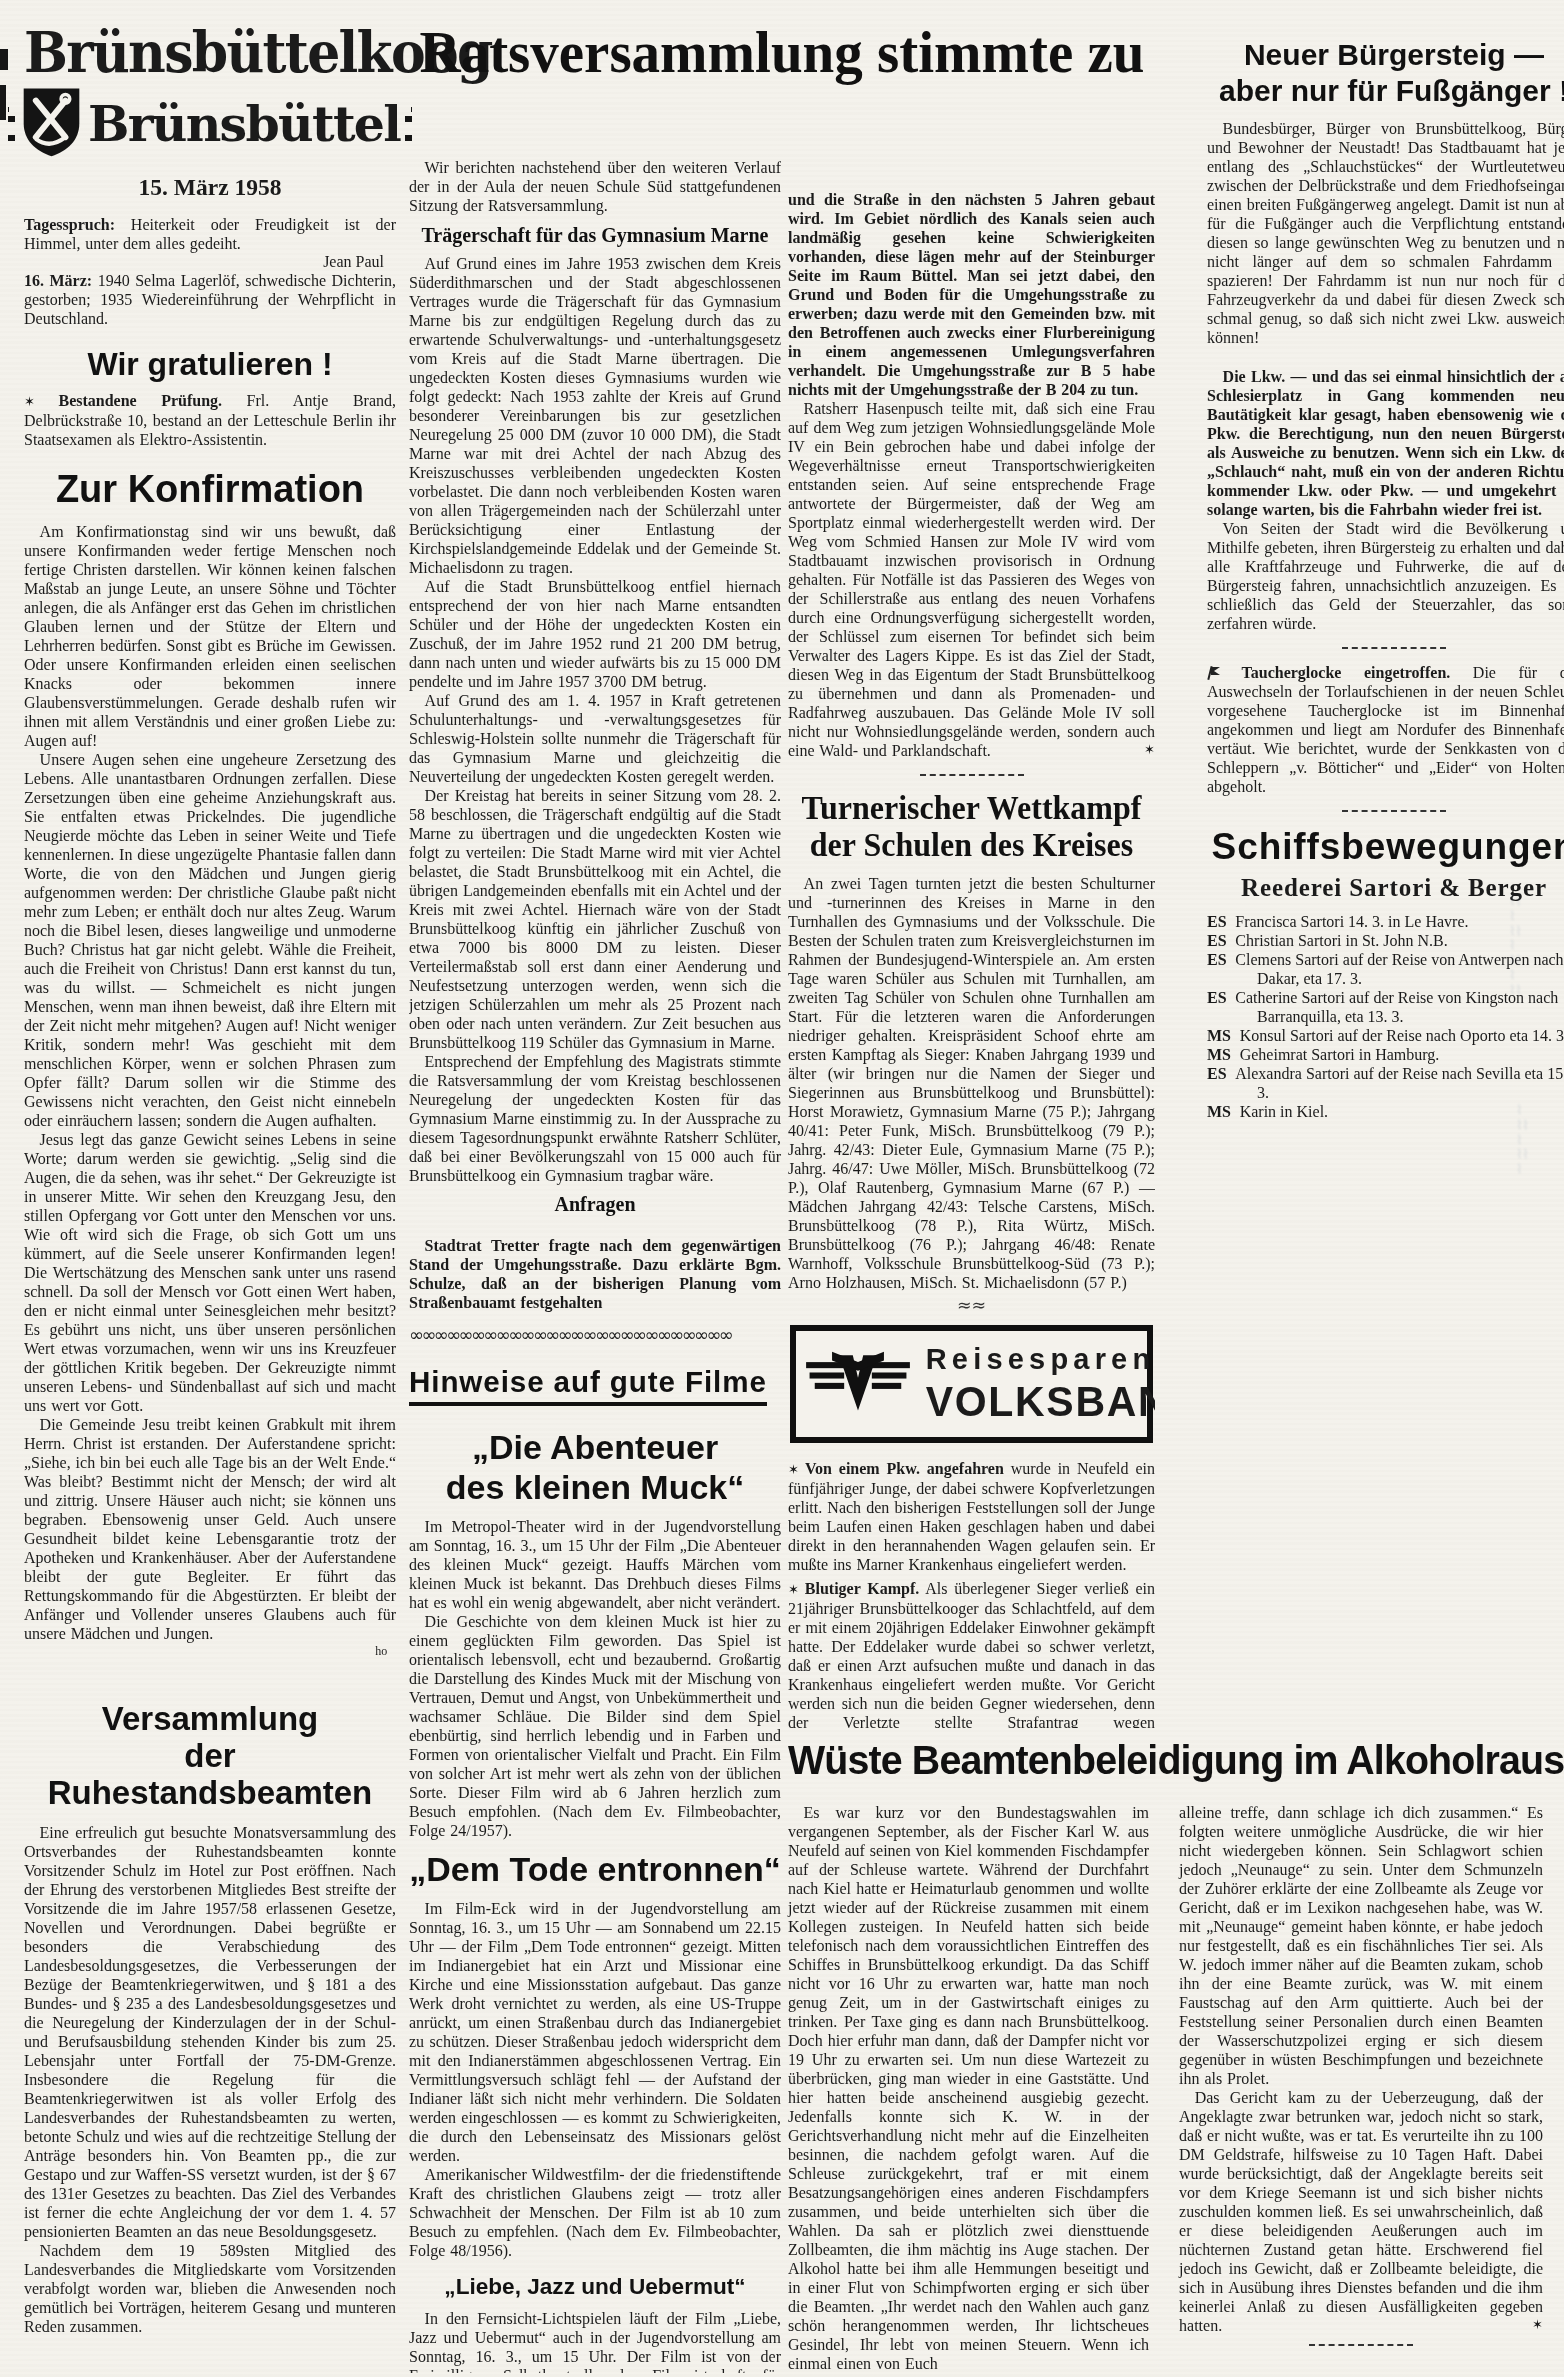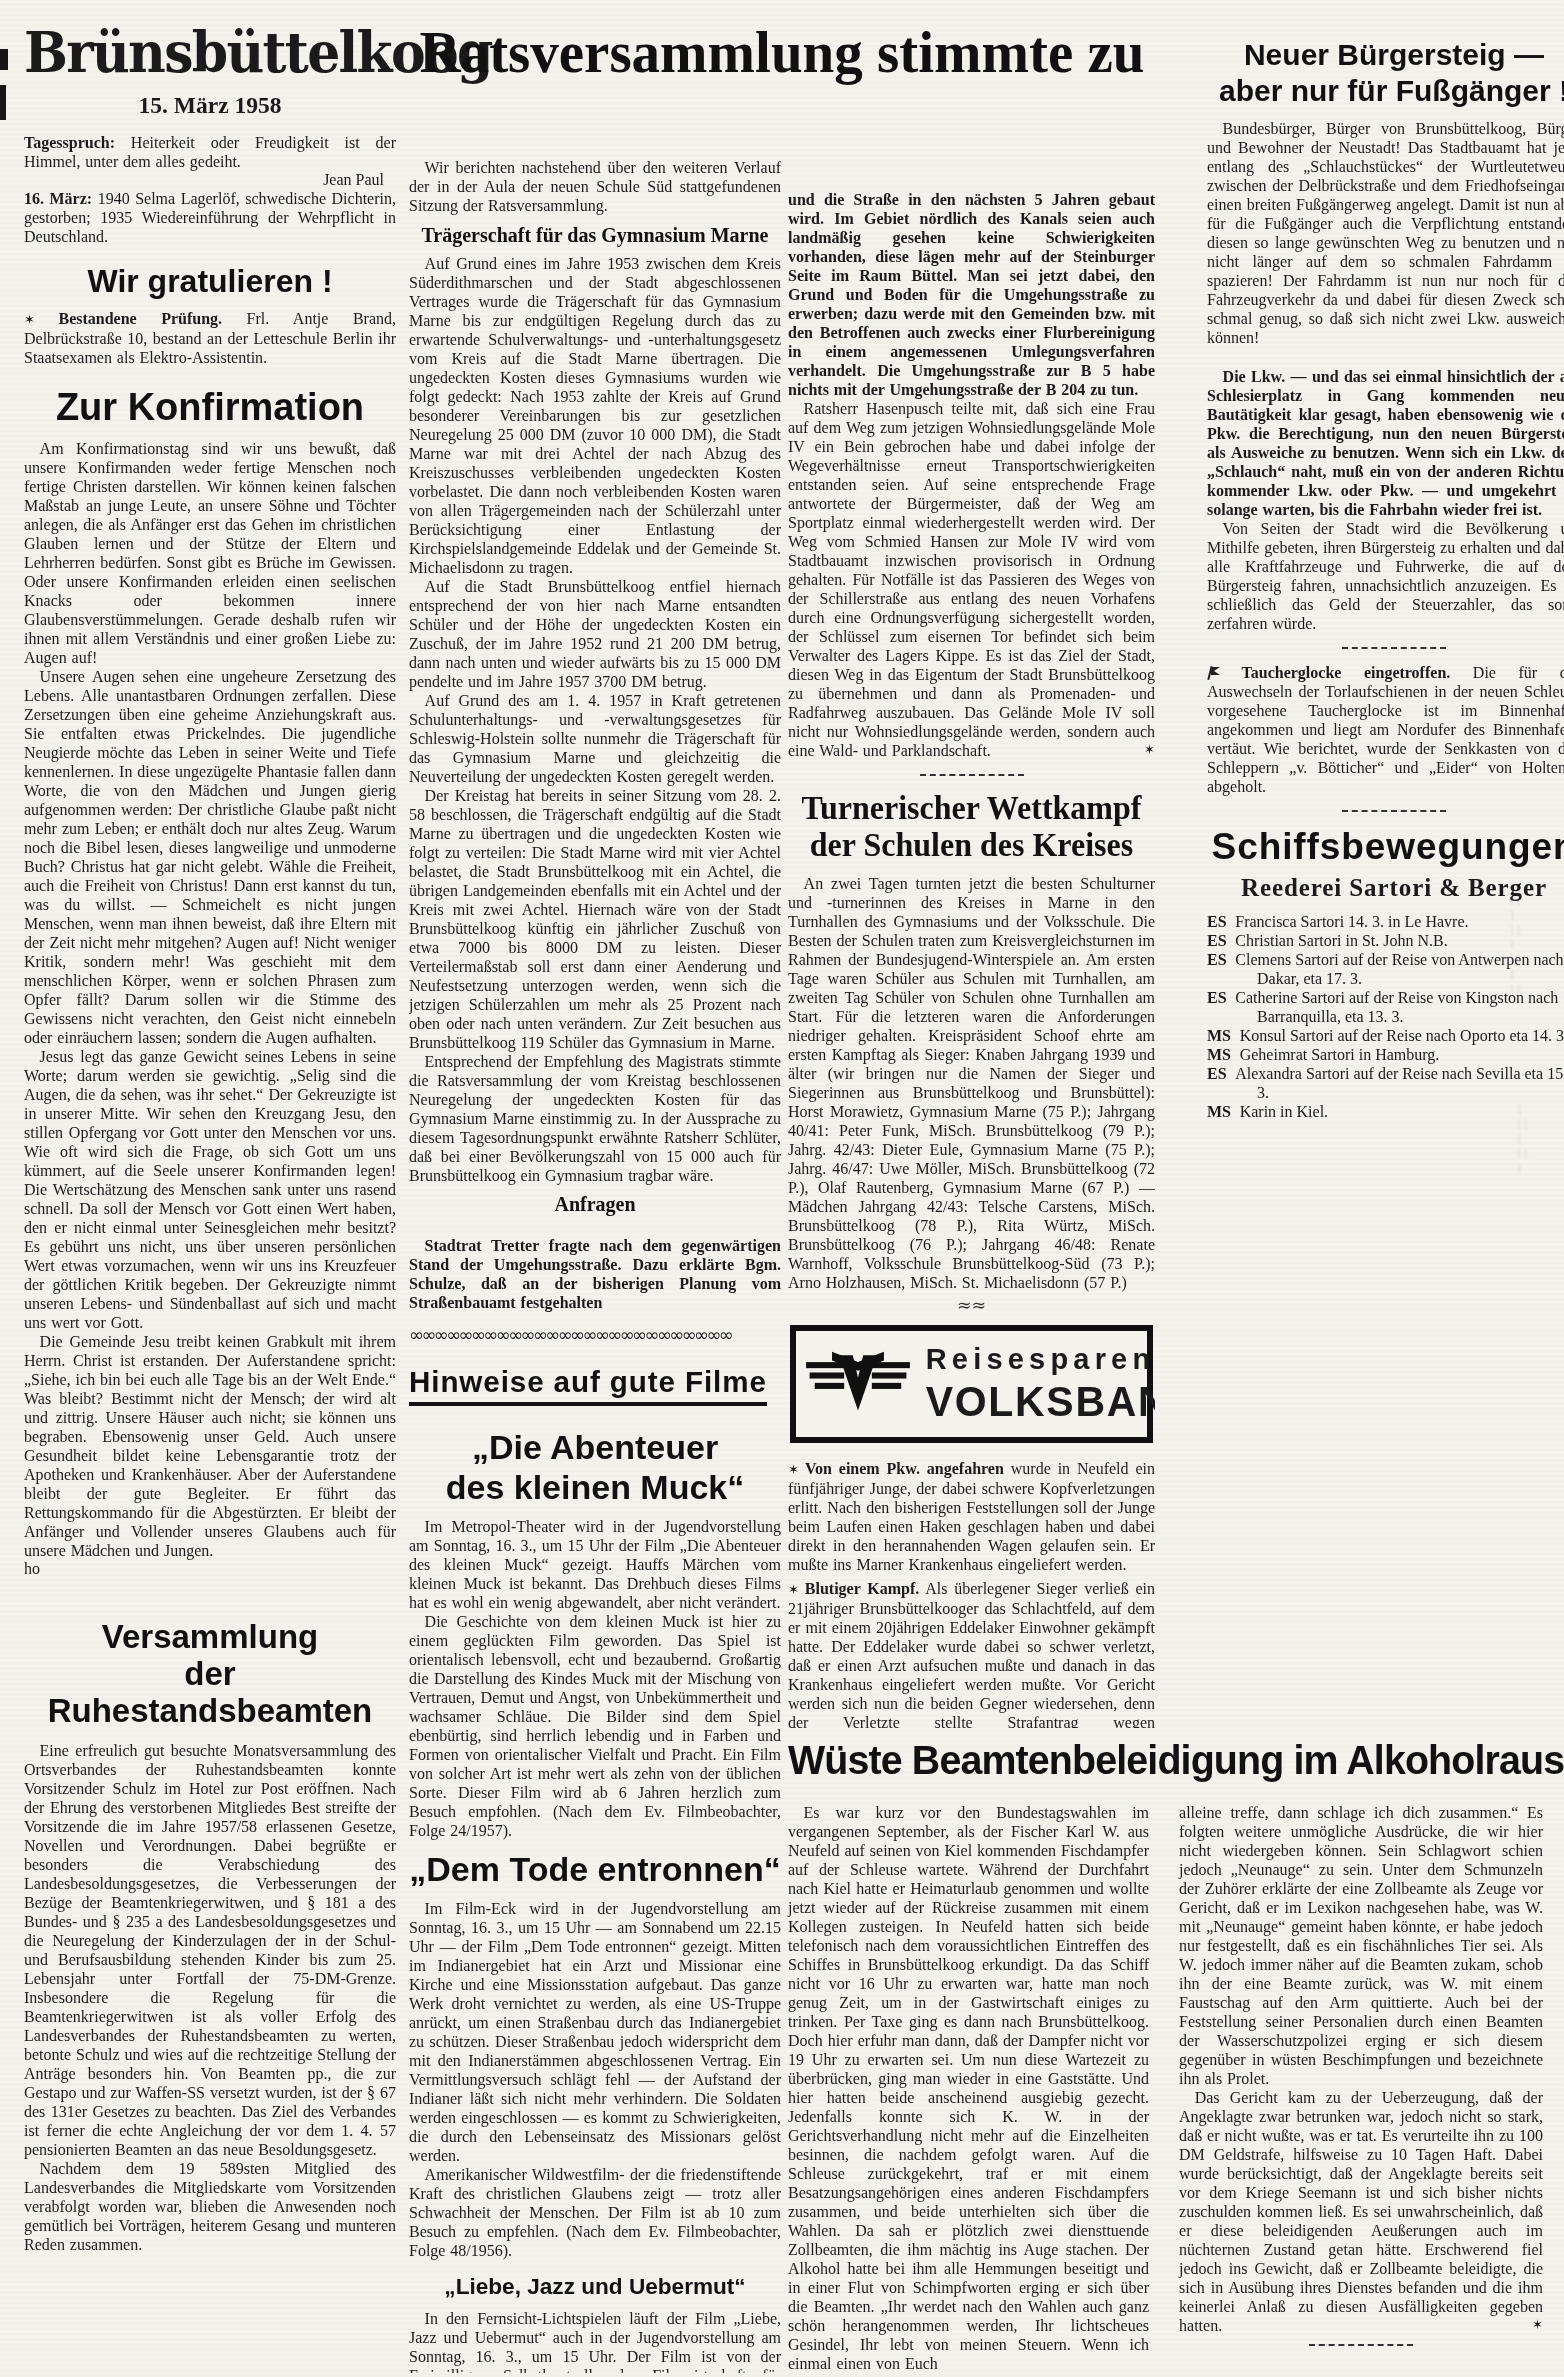--- a/index.html
+++ b/index.html
@@ -6,21 +6,21 @@
   .page{position:relative;width:1565px;height:2377px;background:#f4f2ec;color:#1b1b1b;
         font-family:"Liberation Serif",serif;overflow:hidden;
         background-image:repeating-linear-gradient(0deg,rgba(90,80,60,.015) 0 2.6px,transparent 2.6px 5.2px);}
   .col{position:absolute;}
   p{margin:0;}
   .body{font-size:16px;line-height:19px;text-align:justify;text-indent:15.6px;word-spacing:0.9px;}
   .nb{text-indent:0;}
   .bold{font-weight:bold;margin-top:20px;}
   b{font-weight:bold;}
   .author{font-size:16px;text-align:right;padding-right:12px;line-height:18px;}
-  .sigline{font-size:16px;padding-right:8.7px;line-height:17.4px;}
+  .sigline{font-size:12px;text-align:right;padding-right:8.7px;line-height:17.4px;}
   .star{font-family:"DejaVu Sans",sans-serif;font-size:13px;letter-spacing:-0.9px;}
   .endstar{float:right;font-family:"DejaVu Sans",sans-serif;font-size:13px;line-height:18px;}
   h1,h2,h3,h4{margin:0;font-family:"Liberation Sans",sans-serif;color:#111;}
   
   .mh1{font-family:"DejaVu Serif",serif;font-weight:bold;font-size:52px;letter-spacing:-1.7px;
        transform:scaleY(1.08);text-align:center;line-height:54px;}
   .mh2row{display:flex;align-items:center;justify-content:center;gap:5.2px;margin-top:5.2px;}
   .mh2{font-family:"DejaVu Serif",serif;font-weight:bold;font-size:49px;letter-spacing:-1.7px;line-height:50px;}
   .speed{display:flex;flex-direction:column;gap:4.3px;width:56px;}
   .speed i{display:block;height:5.2px;background:#151515;}
@@ -72,20 +72,46 @@
 
 <div class="page">
 
   <div class="markdash" style="left:0;top:49px;width:7.8px;height:21px;"></div>
   <div class="markdash" style="left:0;top:85px;width:6px;height:35px;"></div>
 
   <div class="col" style="left:24px;top:26px;width:372px;">
 
     <header>
       <div class="mh1">Brünsbüttelkoog</div>
+      <div class="mh2row">
+        <span class="speed l">
+            <i></i>
+            <i></i>
+            <i></i>
+            <i></i>
+          </span>
+        <span>
+          <svg width="63" height="73" viewBox="0 0 72 84" aria-hidden="true">
+            <path d="M4 4 h64 v40 c0 20 -14 32 -32 38 C18 76 4 64 4 44 Z" fill="#141414"></path>
+            <g stroke="#f4f2ec" stroke-width="7" stroke-linecap="round">
+              <line x1="18" y1="18" x2="52" y2="60"></line>
+              <line x1="52" y1="18" x2="18" y2="60"></line>
+            </g>
+            <circle cx="52" cy="16" r="5" fill="none" stroke="#f4f2ec" stroke-width="4"></circle>
+            <path d="M18 62 q16 12 34 -2" fill="none" stroke="#f4f2ec" stroke-width="5"></path>
+          </svg>
+        </span>
+        <span class="mh2">Brünsbüttel</span>
+        <span class="speed r">
+            <i></i>
+            <i></i>
+            <i></i>
+            <i></i>
+          </span>
+      </div>
       <div class="issuedate">15. März 1958</div>
     </header>
 
     <p class="body nb"><b>Tagesspruch:</b> <span>Heiterkeit oder Freudigkeit ist der Himmel, unter dem alles gedeiht.</span></p>
     <div class="author">Jean Paul</div>
 
     <p class="body nb"><b>16. März:</b> <span>1940 Selma Lagerlöf, schwedische Dichterin, gestorben; 1935 Wiedereinführung der Wehrpflicht in Deutschland.</span></p>
 
     <h2 class="h-center h-grat">Wir gratulieren !</h2>
     <p class="body nb"><span class="star">✶</span> <b>Bestandene Prüfung.</b> <span>Frl. Antje Brand, Delbrückstraße 10, bestand an der Letteschule Berlin ihr Staatsexamen als Elektro-Assistentin.</span></p>

